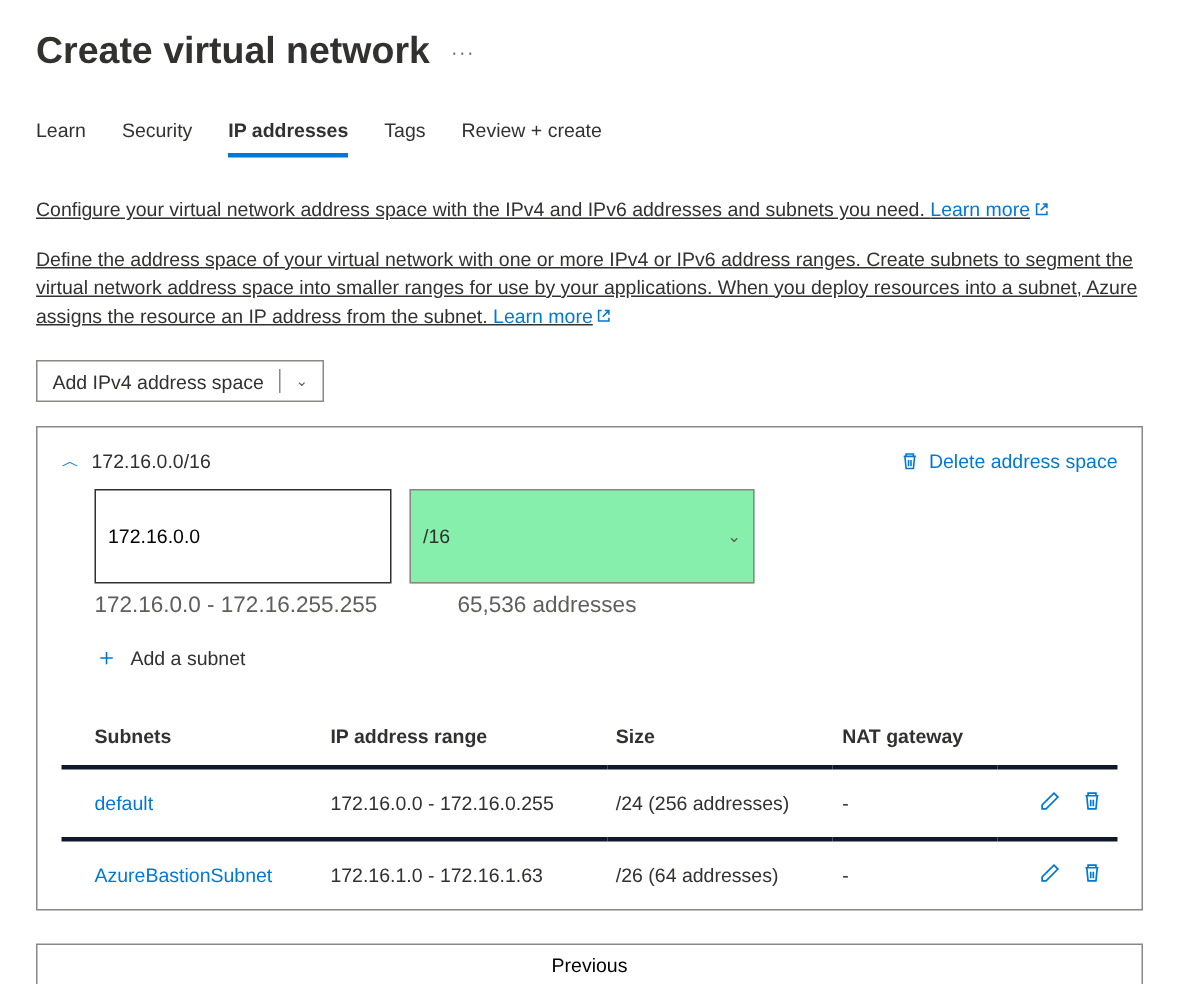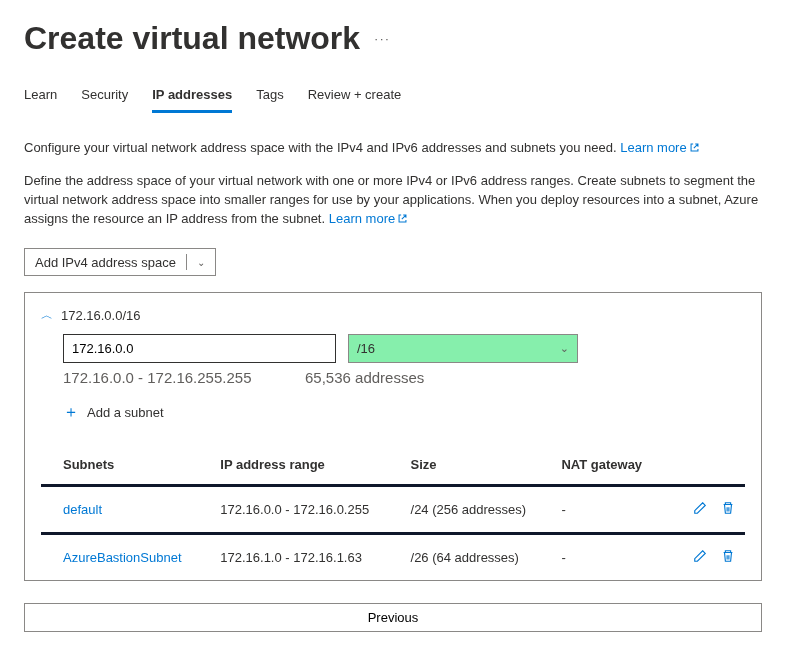--- a/index.html
+++ b/index.html
@@ -1,35 +1,35 @@
 <!DOCTYPE html>
 <html><head>
 <meta charset="utf-8">
 <style>
   * { box-sizing: border-box; margin: 0; padding: 0; }
   body { font-family: "Segoe UI", Arial, sans-serif; font-size: 13px; color: #323130; background: #fff; padding: 20px 24px; width: 786px; }
   .header { display: flex; align-items: center; margin-bottom: 30px; }
-  .header h1 { font-size: 32px; font-weight: 600; }
+  .header h1 { font-size: 25px; font-weight: 600; }
   .header .more { margin-left: 14px; color: #605e5c; letter-spacing: 1px; cursor: pointer; }
   .tabs { display: flex; gap: 24px; border-bottom: 0; margin-bottom: 26px; }
   .tab { padding-bottom: 8px; cursor: pointer; color: #323130; }
   .tab.active { border-bottom: 3px solid #0078d4; font-weight: 600; }
-  .intro { margin-bottom: 14px; color: #323130; line-height: 1.45; }
+  .intro { margin-bottom: 14px; color: #323130; line-height: 1.45; text-decoration: underline; }
   .link { color: #0078d4; text-decoration: none; }
   .link svg, .link-ext svg { vertical-align: -1px; margin-left: 2px; }
   .dropdown-btn { display: inline-flex; align-items: center; border: 1px solid #8a8886; padding: 5px 10px; background: #fff; cursor: pointer; margin-top: 6px; margin-bottom: 16px; }
   .dropdown-btn .sep { width: 1px; height: 16px; background: #8a8886; margin: 0 10px; }
   .dropdown-btn .chev { font-size: 10px; color: #605e5c; }
   .panel { border: 1px solid #8a8886; padding: 14px 16px 0 16px; }
   .panel-top { display: flex; justify-content: space-between; align-items: center; margin-bottom: 10px; }
   .panel-title { display: flex; align-items: center; gap: 8px; }
   .panel-title .chev-up { color: #0078d4; font-size: 12px; }
   .delete-link { color: #0078d4; display: flex; align-items: center; gap: 6px; cursor: pointer; }
   .row-inputs { display: flex; gap: 12px; margin-left: 22px; margin-bottom: 6px; }
-  .ip-input { border: 1px solid #323130; padding: 6px 8px; width: 273px; font-family: inherit; font-size: 13px; outline: none; }
+  .ip-input { border: 1px solid #323130; padding: 23px 8px; width: 198px; font-family: inherit; font-size: 13px; outline: none; }
   .cidr-select { border: 1px solid #8a8886; padding: 5px 8px; width: 230px; display: flex; justify-content: space-between; align-items: center; cursor: pointer; background: #86efac; }
   .row-meta { display: flex; margin-left: 22px; margin-bottom: 16px; color: #605e5c; font-size: 15px; }
   .row-meta .col1 { width: 242px; }
   .add-subnet { margin-left: 22px; display: flex; align-items: center; gap: 8px; color: #323130; cursor: pointer; margin-bottom: 24px; }
   .add-subnet .plus { color: #0078d4; font-size: 16px; font-weight: 300; }
   .tbl { width: 100%; border-collapse: collapse; margin-left: 0; }
   .tbl th { text-align: left; font-weight: 600; padding: 10px 6px 12px 6px; font-size: 13px; }
   .tbl th:first-child { padding-left: 22px; }
   .tbl td { padding: 14px 6px; border-top: 3px solid #0f172a; vertical-align: middle; }
   .tbl td:first-child { padding-left: 22px; }
@@ -75,20 +75,26 @@
   <span>Add IPv4 address space</span>
   <span class="sep"></span>
   <span class="chev">⌄</span>
 </div>
 
 <div class="panel">
   <div class="panel-top">
     <div class="panel-title">
       <span class="chev-up">︿</span>
       <span>172.16.0.0/16</span>
+    </div>
+    <div class="delete-link">
+      <svg width="13" height="13" viewBox="0 0 16 16" fill="none" stroke="#0078d4" stroke-width="1.3">
+          <path d="M3 4h10M5 4V2h6v2M4 4l1 10h6l1-10M7 7v5M9 7v5"></path>
+        </svg>
+      <span>Delete address space</span>
     </div>
   </div>
 
   <div class="row-inputs">
     <input class="ip-input" type="text" value="172.16.0.0" style="">
     <div class="cidr-select">
       <span>/16</span>
       <span style="font-size:11px;color:#605e5c;">⌄</span>
     </div>
   </div>

